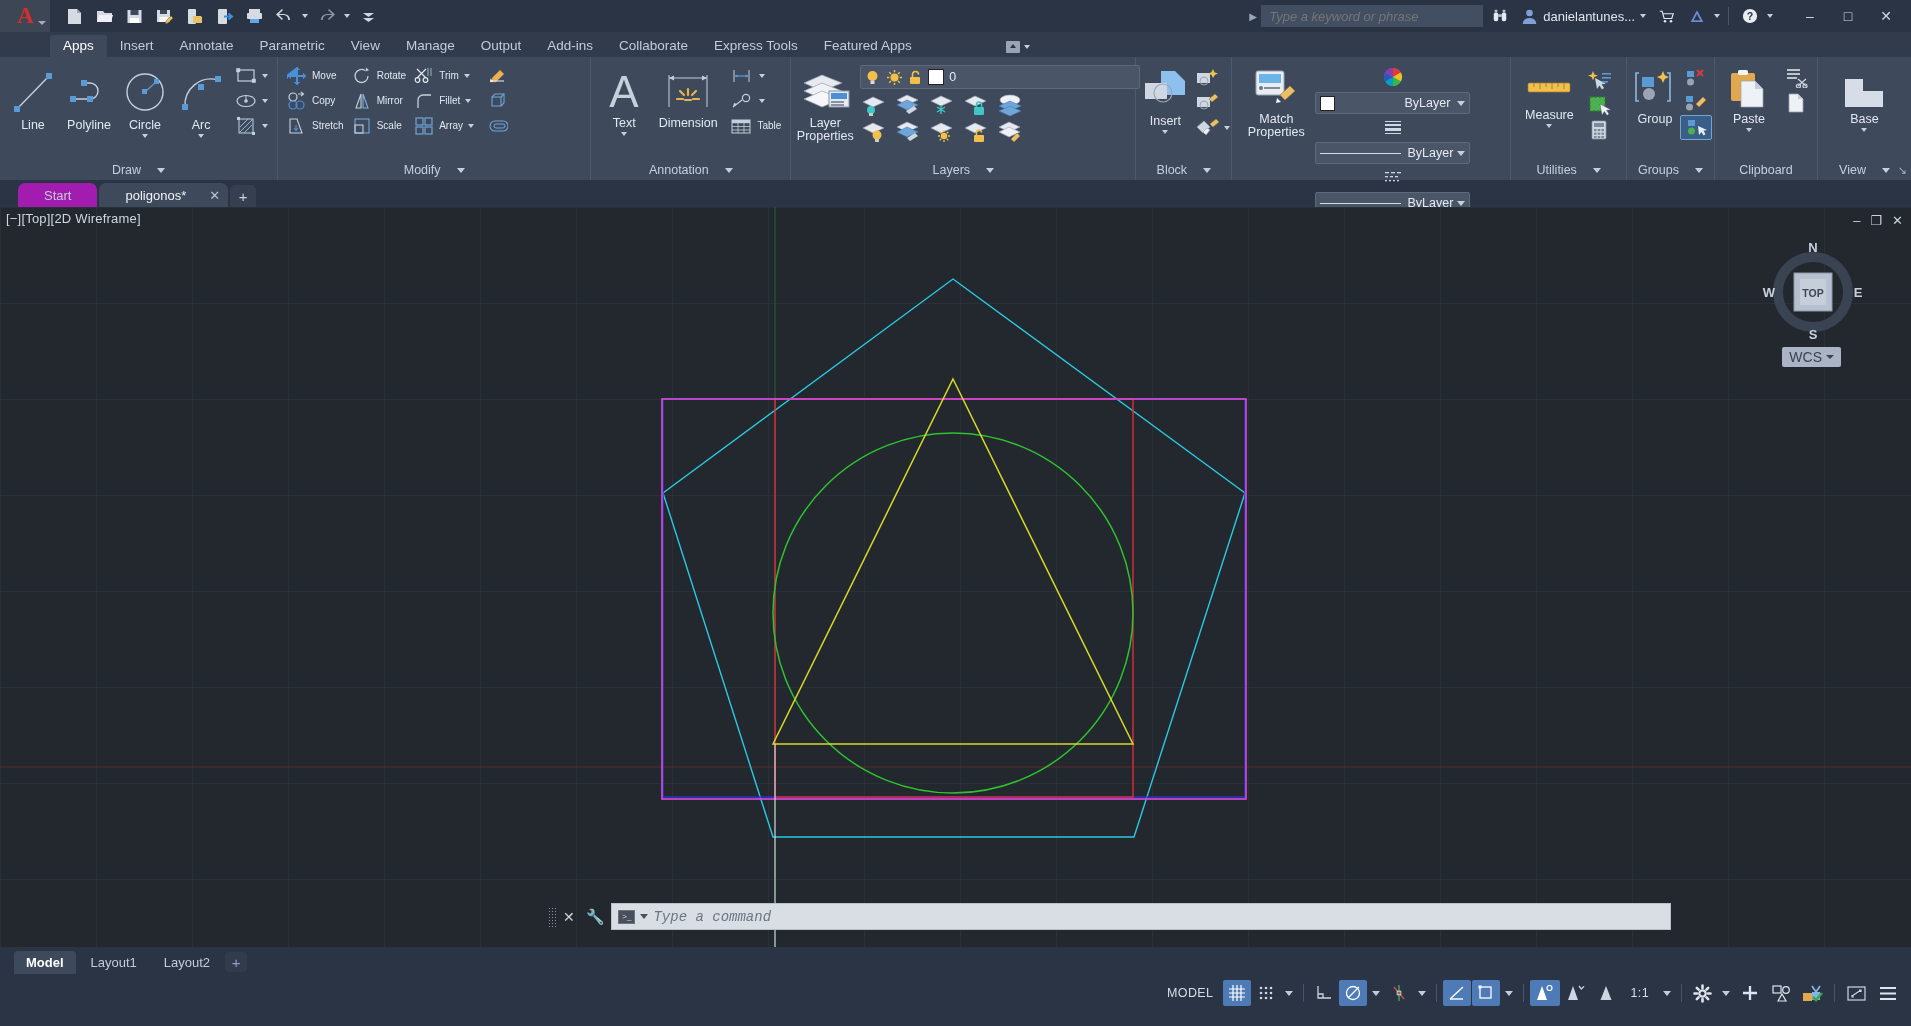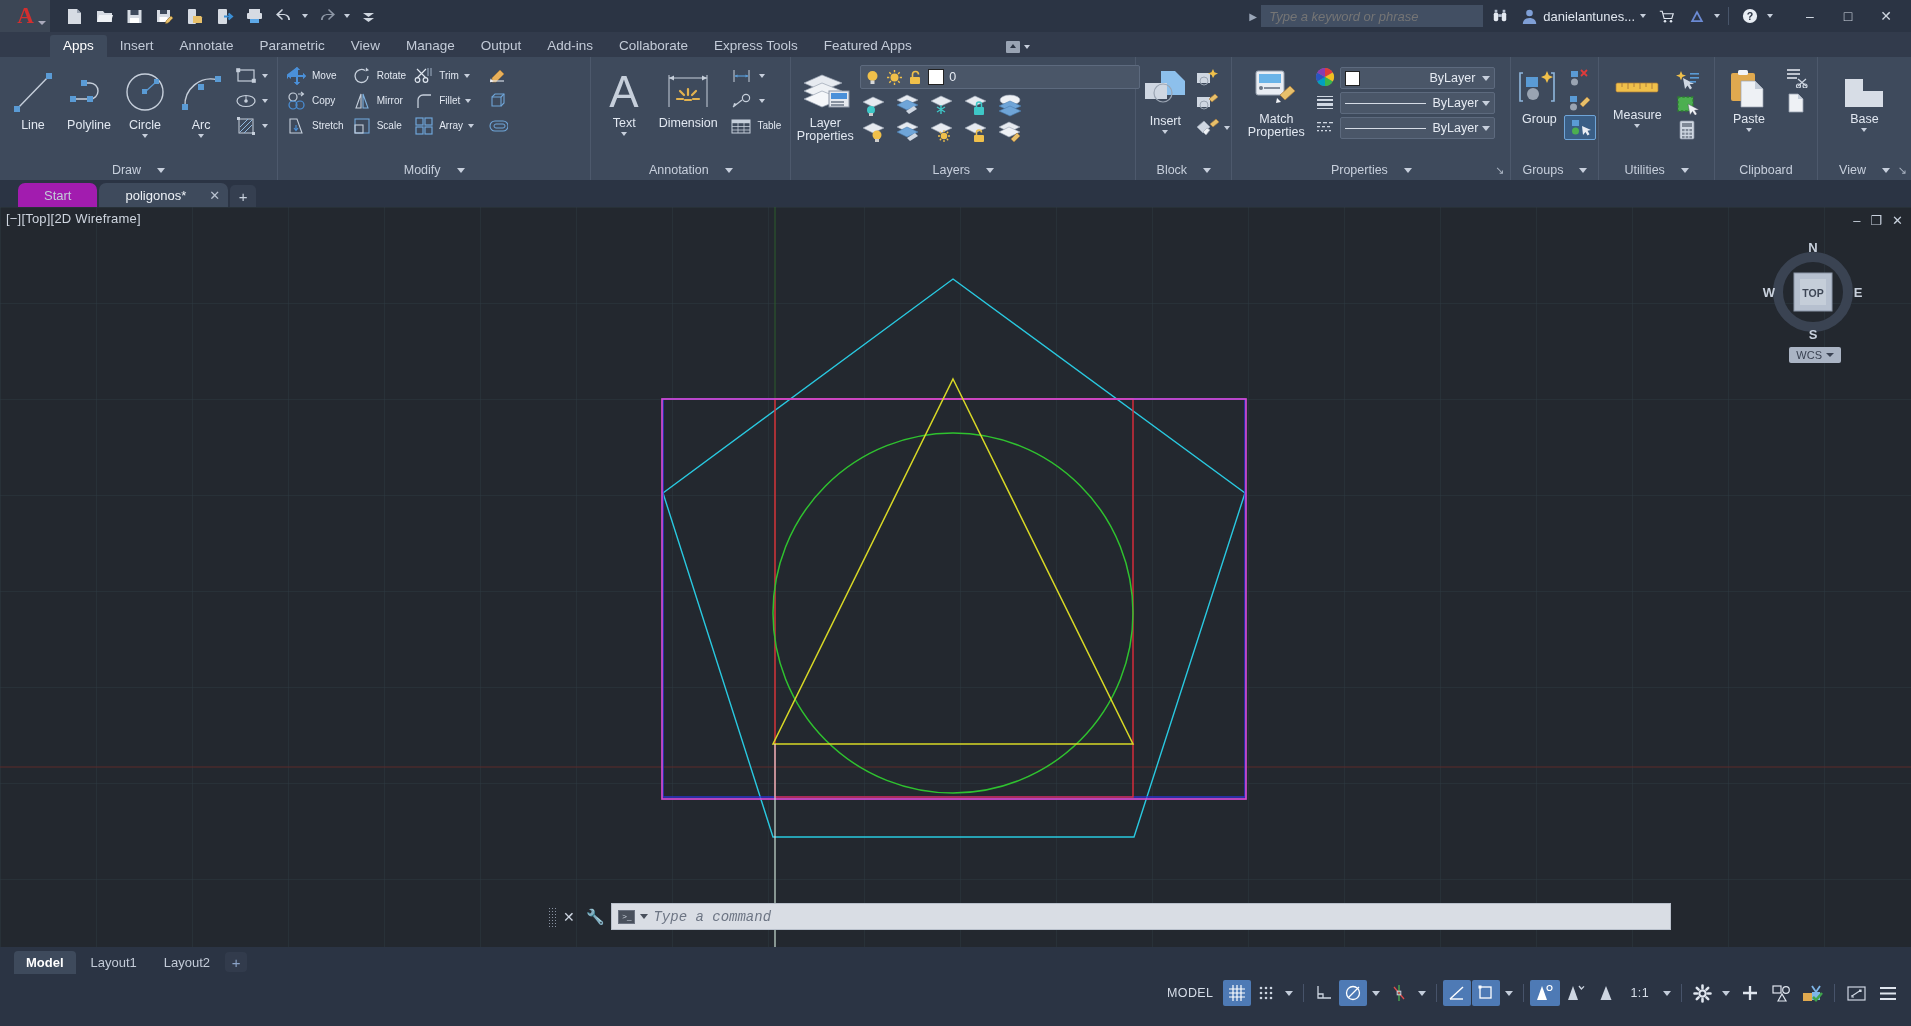--- a/index.html
+++ b/index.html
@@ -49,41 +49,41 @@
   
   svg { display:block; }
 
   
   .layer-combo { display:flex; align-items:center; height:24px; width:280px; background:#4a5668; border:1px solid #5d6a7e; border-radius:2px; padding:0 3px; gap:5px; }
   .layer-combo .swatch { width:16px;height:16px;background:#fff;border:1px solid #222; }
   .layer-grid { display:flex; flex-direction:column; gap:3px; margin-top:4px; }
   .layer-grid .r { display:flex; gap:6px; }
 
   
-  .prop-row { display:flex; gap:5px; margin-bottom:3px; }
+  .prop-row { display:flex; align-items:center; gap:5px; margin-bottom:3px;flex-direction:column; }
   .prop-combo { width:155px; height:22px; background:#4a5668; border:1px solid #5d6a7e; border-radius:2px;
       display:flex; align-items:center; padding:0 4px; font-size:12.5px; color:#e6ebf3; gap:4px; }
   .prop-combo .txt { flex:1; text-align:right; padding-right:3px;}
   .prop-combo .swatch { width:15px;height:15px;background:#fff;border:1px solid #222; }
   .lt-line { flex:1; height:1px; background:#d6dce6; margin-right:2px; }
 
   
   .doctabs { height:26px; background:#2b3444; display:flex; align-items:flex-end; padding-left:18px; gap:2px; }
   .dtab { height:24px; padding:0 26px; display:flex; align-items:center; font-size:13px; color:#c3cbd8;
           background:#a21caf; border-radius:7px 7px 0 0; position:relative;}
   .dtab.active { background:#3e4a5c; color:#eef2f7; }
   .dtab .x { position:absolute; right:8px; font-size:13px; color:#b9c2d0; }
   .dtab-add { width:26px;height:22px; background:#353f50; border-radius:5px 5px 0 0; display:flex;align-items:center;justify-content:center; color:#c9d2de; font-size:15px; }
 
   
   .canvas { position:relative; height:740px; background:#23282f; overflow:hidden; }
   .vp-label { position:absolute; left:6px; top:4px; font-size:13px; color:#cfd6e0; letter-spacing:.2px; z-index:5;}
   .vp-ctrls { position:absolute; right:8px; top:6px; display:flex; gap:10px; z-index:5; color:#c9d2de; font-size:13px; }
   .viewcube { position:absolute; right:45px; top:35px; width:105px; height:100px; z-index:6; }
-  .wcs { position:absolute; right:70px; top:140px; background:#aab4c4; color:#3a4252; font-size:11px;
+  .wcs { position:absolute; right:70px; top:140px; background:#aab4c4; color:#3a4252; font-size:14px;
          padding:2px 7px; border-radius:2px; display:flex; align-items:center; gap:4px; z-index:6;}
   .cmdfloat { position:absolute; left:548px; bottom:17px; display:flex; align-items:center; height:27px; z-index:7;}
   .cmdgrip { width:9px; height:20px; background-image:radial-gradient(#8a93a3 1px, transparent 1px); background-size:3px 3px; }
   .cmdfloat .xb { color:#cdd5e1; font-size:14px; padding:0 6px; }
   .cmdfloat .wr { color:#cdd5e1; font-size:15px; padding:0 6px; }
   .cmdinput { width:1060px; height:27px; background:#d9dde4; border:1px solid #b9c0cb; display:flex; align-items:center; padding:0 6px; gap:5px;}
   .cmdinput .prompt { font-style:italic; font-size:14px; color:#6d7584; font-family:"Liberation Mono",monospace; }
   .cmd-icon { width:17px;height:14px;background:#49505c; border:1px solid #6b7280; display:flex;align-items:center;justify-content:center; color:#cfd6e0; font-size:8px;}
 
   
@@ -775,67 +775,20 @@
         </div>
       </div>
     </div>
     <div class="panel-title">
       <span>Properties</span>
         <span class="tri"></span>
       <span style="position:absolute; right:6px; font-size:11px; color:#aab4c2;">↘</span>
     </div>
   </div>
 
-  <div class="panel" style="width:88px">
-    <div class="panel-body" style="padding-top:8px">
-      <div class="bigbtn" style="width:54px">
-        <svg width="46" height="42" viewBox="0 0 46 42">
-            <path d="M7 4h-3v28h3M35 4h3v28h-3" stroke="#8fb7dd" stroke-width="1.6" fill="none"></path>
-            <rect x="10" y="8" width="12" height="10" fill="#5a9bd5"></rect>
-            <circle cx="17" cy="25" r="6" fill="#9aa4b2"></circle>
-            <path d="M31 2l1.8 4.2L37 8l-4.2 1.9L31 14l-1.8-4.1L25 8l4.2-1.8z" fill="#f0c04a"></path>
-          </svg>
-        <span class="lbl">Group</span>
-      </div>
-      <div class="col" style="margin-left:2px">
-        <div class="smrow">
-          <span class="iconbox">
-              <svg width="22" height="20" viewBox="0 0 22 20">
-                <rect x="3" y="3" width="7" height="6" fill="#5a9bd5"></rect>
-                <circle cx="6.5" cy="14" r="3.5" fill="#9aa4b2"></circle>
-                <path d="M13 2l6 6M19 2l-6 6" stroke="#e03b3b" stroke-width="1.8"></path>
-              </svg>
-            </span>
-        </div>
-        <div class="smrow">
-          <span class="iconbox">
-              <svg width="22" height="20" viewBox="0 0 22 20">
-                <rect x="2" y="3" width="7" height="6" fill="#5a9bd5"></rect>
-                <circle cx="5.5" cy="14" r="3.5" fill="#9aa4b2"></circle>
-                <path d="M12 11l7-7 3 3-7 7z" fill="#e8c06a" stroke="#a8783a" stroke-width=".6"></path>
-              </svg>
-            </span>
-        </div>
-        <div class="smrow" style="background:#3a5e85;border:1px solid #6fa5d8;border-radius:2px">
-          <span class="iconbox">
-              <svg width="22" height="20" viewBox="0 0 22 20">
-                <rect x="3" y="2" width="7" height="6" fill="#5a9bd5"></rect>
-                <circle cx="6.5" cy="13" r="3.5" fill="#4caf50"></circle>
-                <path d="M13 8l1 9 2.5-3 2 3.5 2-1.3-2-3.5 3.5-.6z" fill="#e9edf3"></path>
-              </svg>
-            </span>
-        </div>
-      </div>
-    </div>
-    <div class="panel-title">
-      <span>Groups</span>
-        <span class="tri"></span>
-    </div>
-  </div>
-
   <div class="panel" style="width:118px">
     <div class="panel-body" style="padding-top:10px">
       <div class="bigbtn" style="width:66px">
         <svg width="54" height="36" viewBox="0 0 54 36">
             <rect x="6" y="12" width="42" height="9" rx="1.5" fill="#f0c04a" stroke="#a8783a" stroke-width=".7"></rect>
             <g stroke="#a8783a" stroke-width=".9">
               <path d="M12 12v4M18 12v6M24 12v4M30 12v6M36 12v4M42 12v6"></path>
             </g>
           </svg>
         <span class="lbl">Measure</span>
@@ -883,20 +836,67 @@
             </span>
         </div>
       </div>
     </div>
     <div class="panel-title">
       <span>Utilities</span>
         <span class="tri"></span>
     </div>
   </div>
 
+  <div class="panel" style="width:88px">
+    <div class="panel-body" style="padding-top:8px">
+      <div class="bigbtn" style="width:54px">
+        <svg width="46" height="42" viewBox="0 0 46 42">
+            <path d="M7 4h-3v28h3M35 4h3v28h-3" stroke="#8fb7dd" stroke-width="1.6" fill="none"></path>
+            <rect x="10" y="8" width="12" height="10" fill="#5a9bd5"></rect>
+            <circle cx="17" cy="25" r="6" fill="#9aa4b2"></circle>
+            <path d="M31 2l1.8 4.2L37 8l-4.2 1.9L31 14l-1.8-4.1L25 8l4.2-1.8z" fill="#f0c04a"></path>
+          </svg>
+        <span class="lbl">Group</span>
+      </div>
+      <div class="col" style="margin-left:2px">
+        <div class="smrow">
+          <span class="iconbox">
+              <svg width="22" height="20" viewBox="0 0 22 20">
+                <rect x="3" y="3" width="7" height="6" fill="#5a9bd5"></rect>
+                <circle cx="6.5" cy="14" r="3.5" fill="#9aa4b2"></circle>
+                <path d="M13 2l6 6M19 2l-6 6" stroke="#e03b3b" stroke-width="1.8"></path>
+              </svg>
+            </span>
+        </div>
+        <div class="smrow">
+          <span class="iconbox">
+              <svg width="22" height="20" viewBox="0 0 22 20">
+                <rect x="2" y="3" width="7" height="6" fill="#5a9bd5"></rect>
+                <circle cx="5.5" cy="14" r="3.5" fill="#9aa4b2"></circle>
+                <path d="M12 11l7-7 3 3-7 7z" fill="#e8c06a" stroke="#a8783a" stroke-width=".6"></path>
+              </svg>
+            </span>
+        </div>
+        <div class="smrow" style="background:#3a5e85;border:1px solid #6fa5d8;border-radius:2px">
+          <span class="iconbox">
+              <svg width="22" height="20" viewBox="0 0 22 20">
+                <rect x="3" y="2" width="7" height="6" fill="#5a9bd5"></rect>
+                <circle cx="6.5" cy="13" r="3.5" fill="#4caf50"></circle>
+                <path d="M13 8l1 9 2.5-3 2 3.5 2-1.3-2-3.5 3.5-.6z" fill="#e9edf3"></path>
+              </svg>
+            </span>
+        </div>
+      </div>
+    </div>
+    <div class="panel-title">
+      <span>Groups</span>
+        <span class="tri"></span>
+    </div>
+  </div>
+
   <div class="panel" style="width:105px">
     <div class="panel-body" style="padding-top:8px">
       <div class="bigbtn" style="width:58px">
         <svg width="48" height="42" viewBox="0 0 48 42">
             <rect x="6" y="4" width="24" height="28" rx="2" fill="#e0a94f"></rect>
             <rect x="13" y="1" width="10" height="5" rx="1.5" fill="#f2f4f8"></rect>
             <path d="M16 12h14l8 8v18H16z" fill="#eef1f5" stroke="#98a2b0" stroke-width=".7"></path>
             <path d="M30 12v8h8z" fill="#c3ccd8"></path>
           </svg>
         <span class="lbl">Paste</span>

